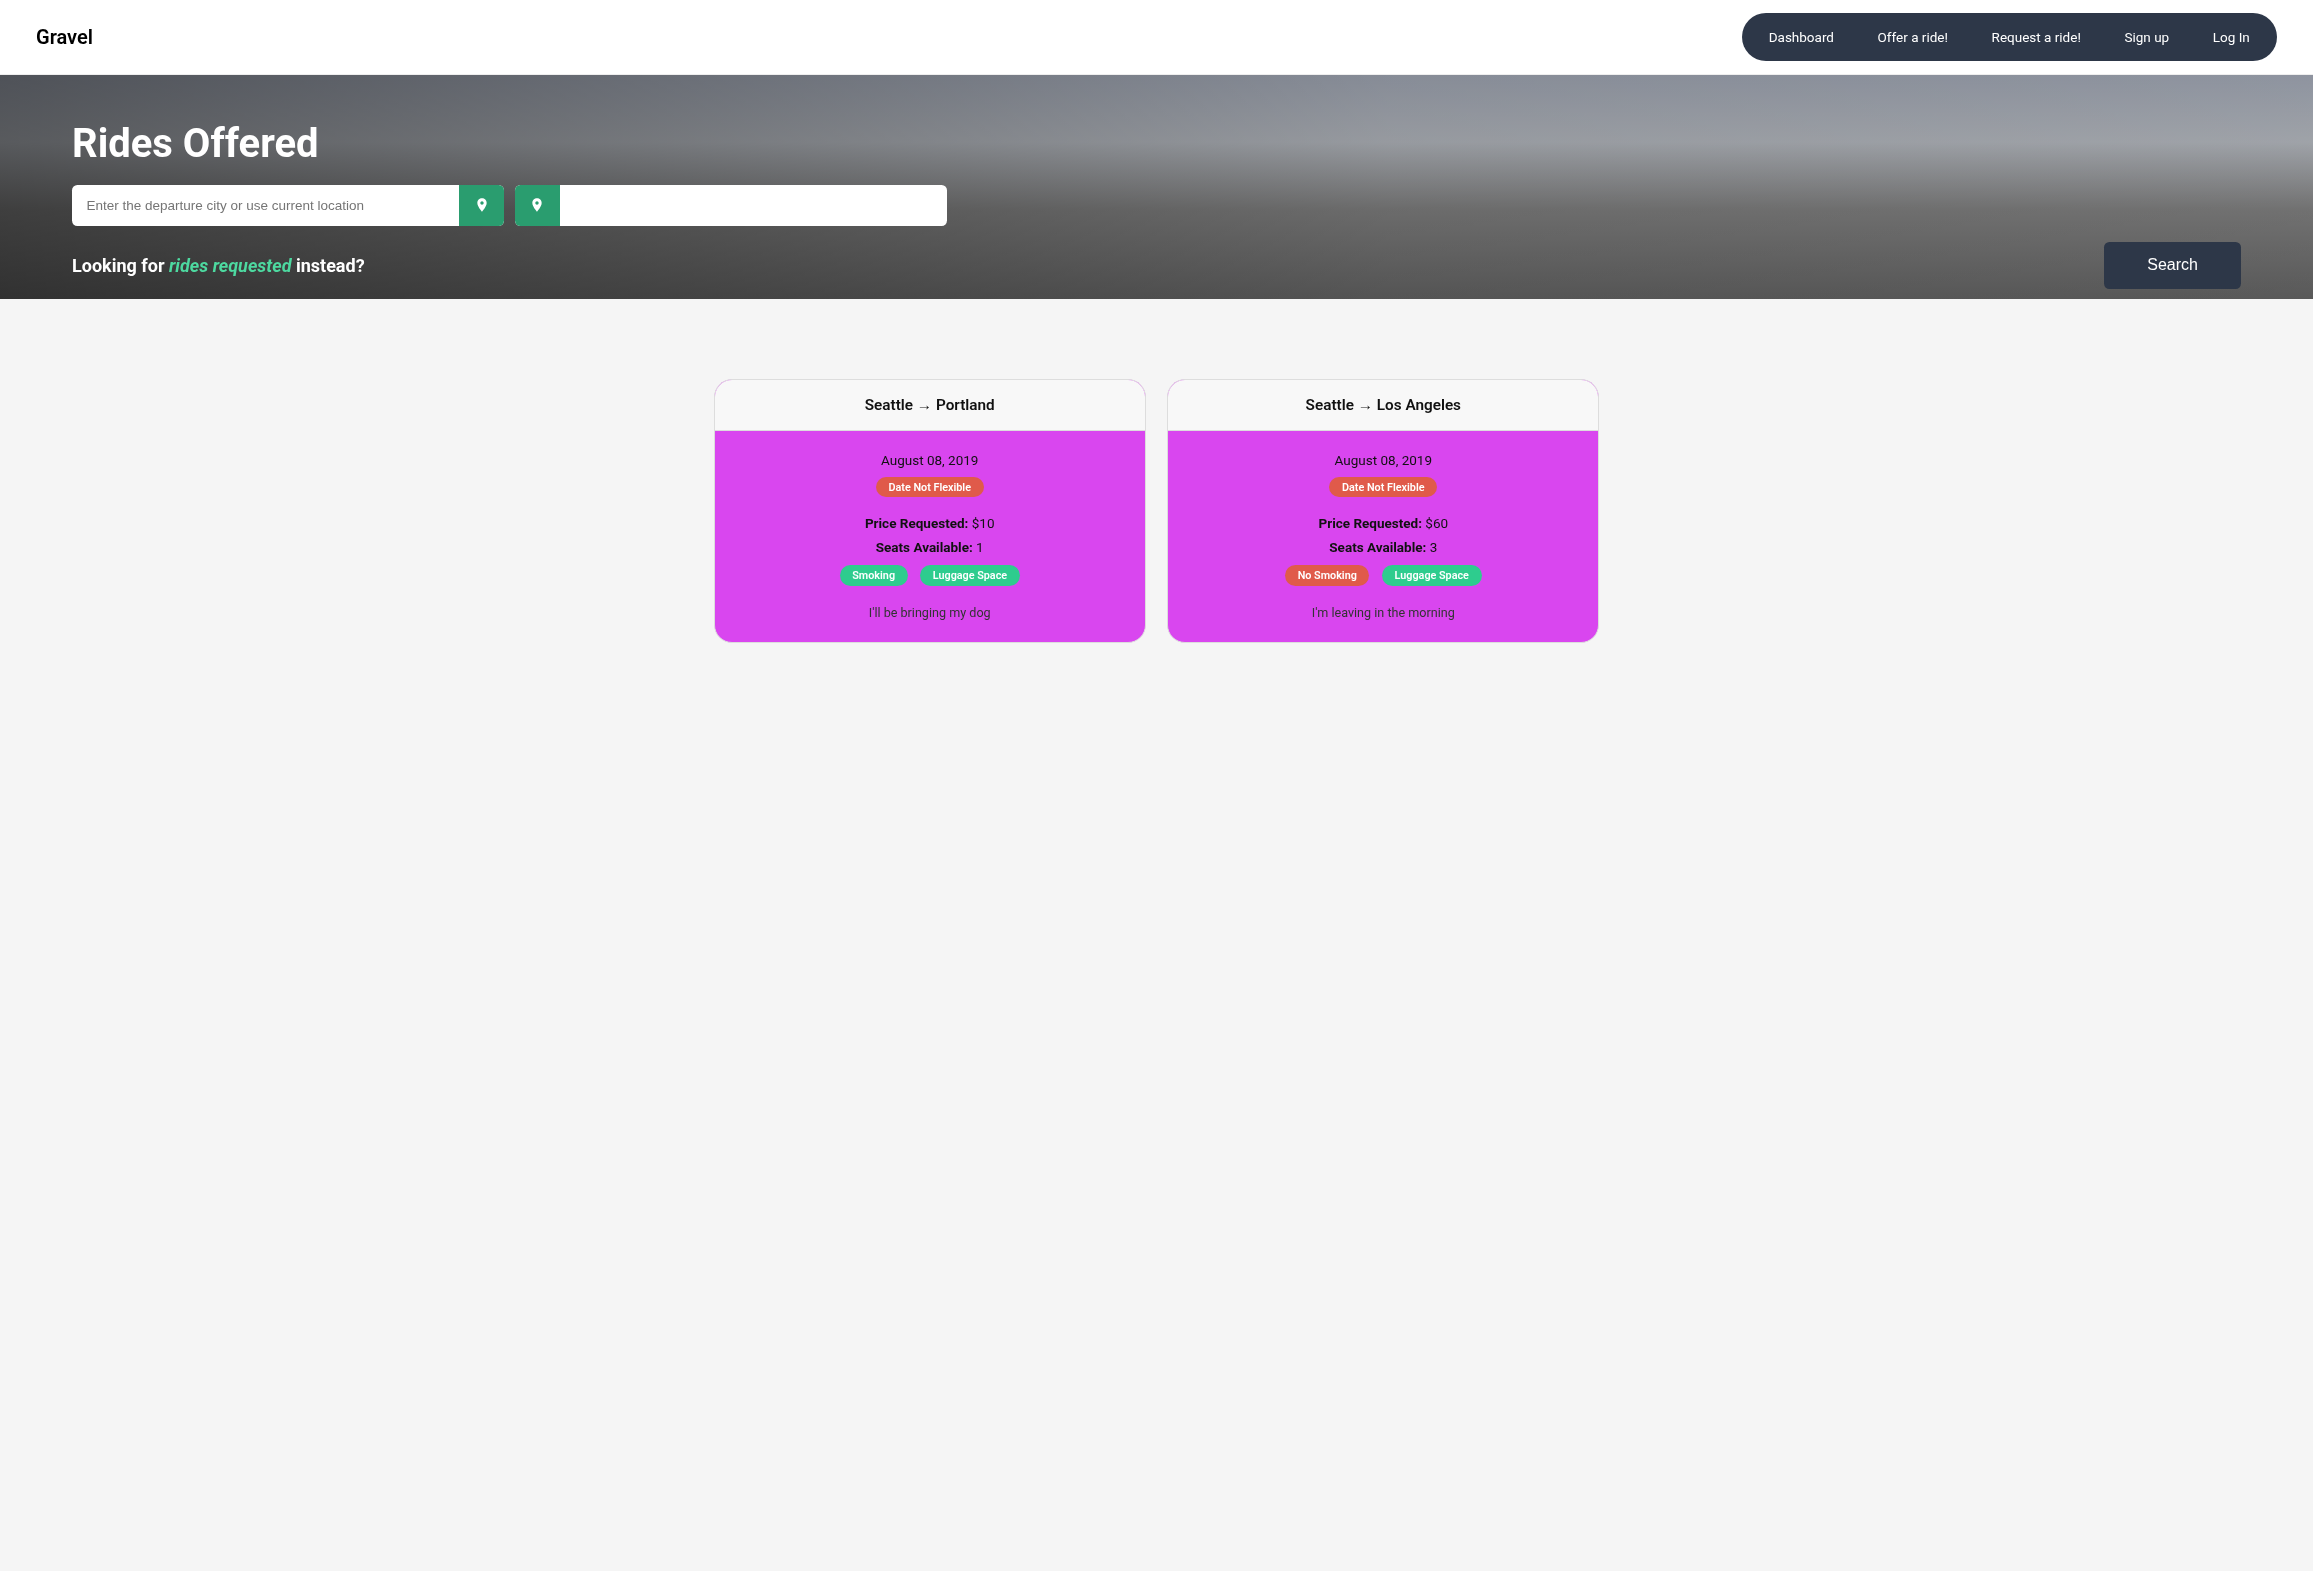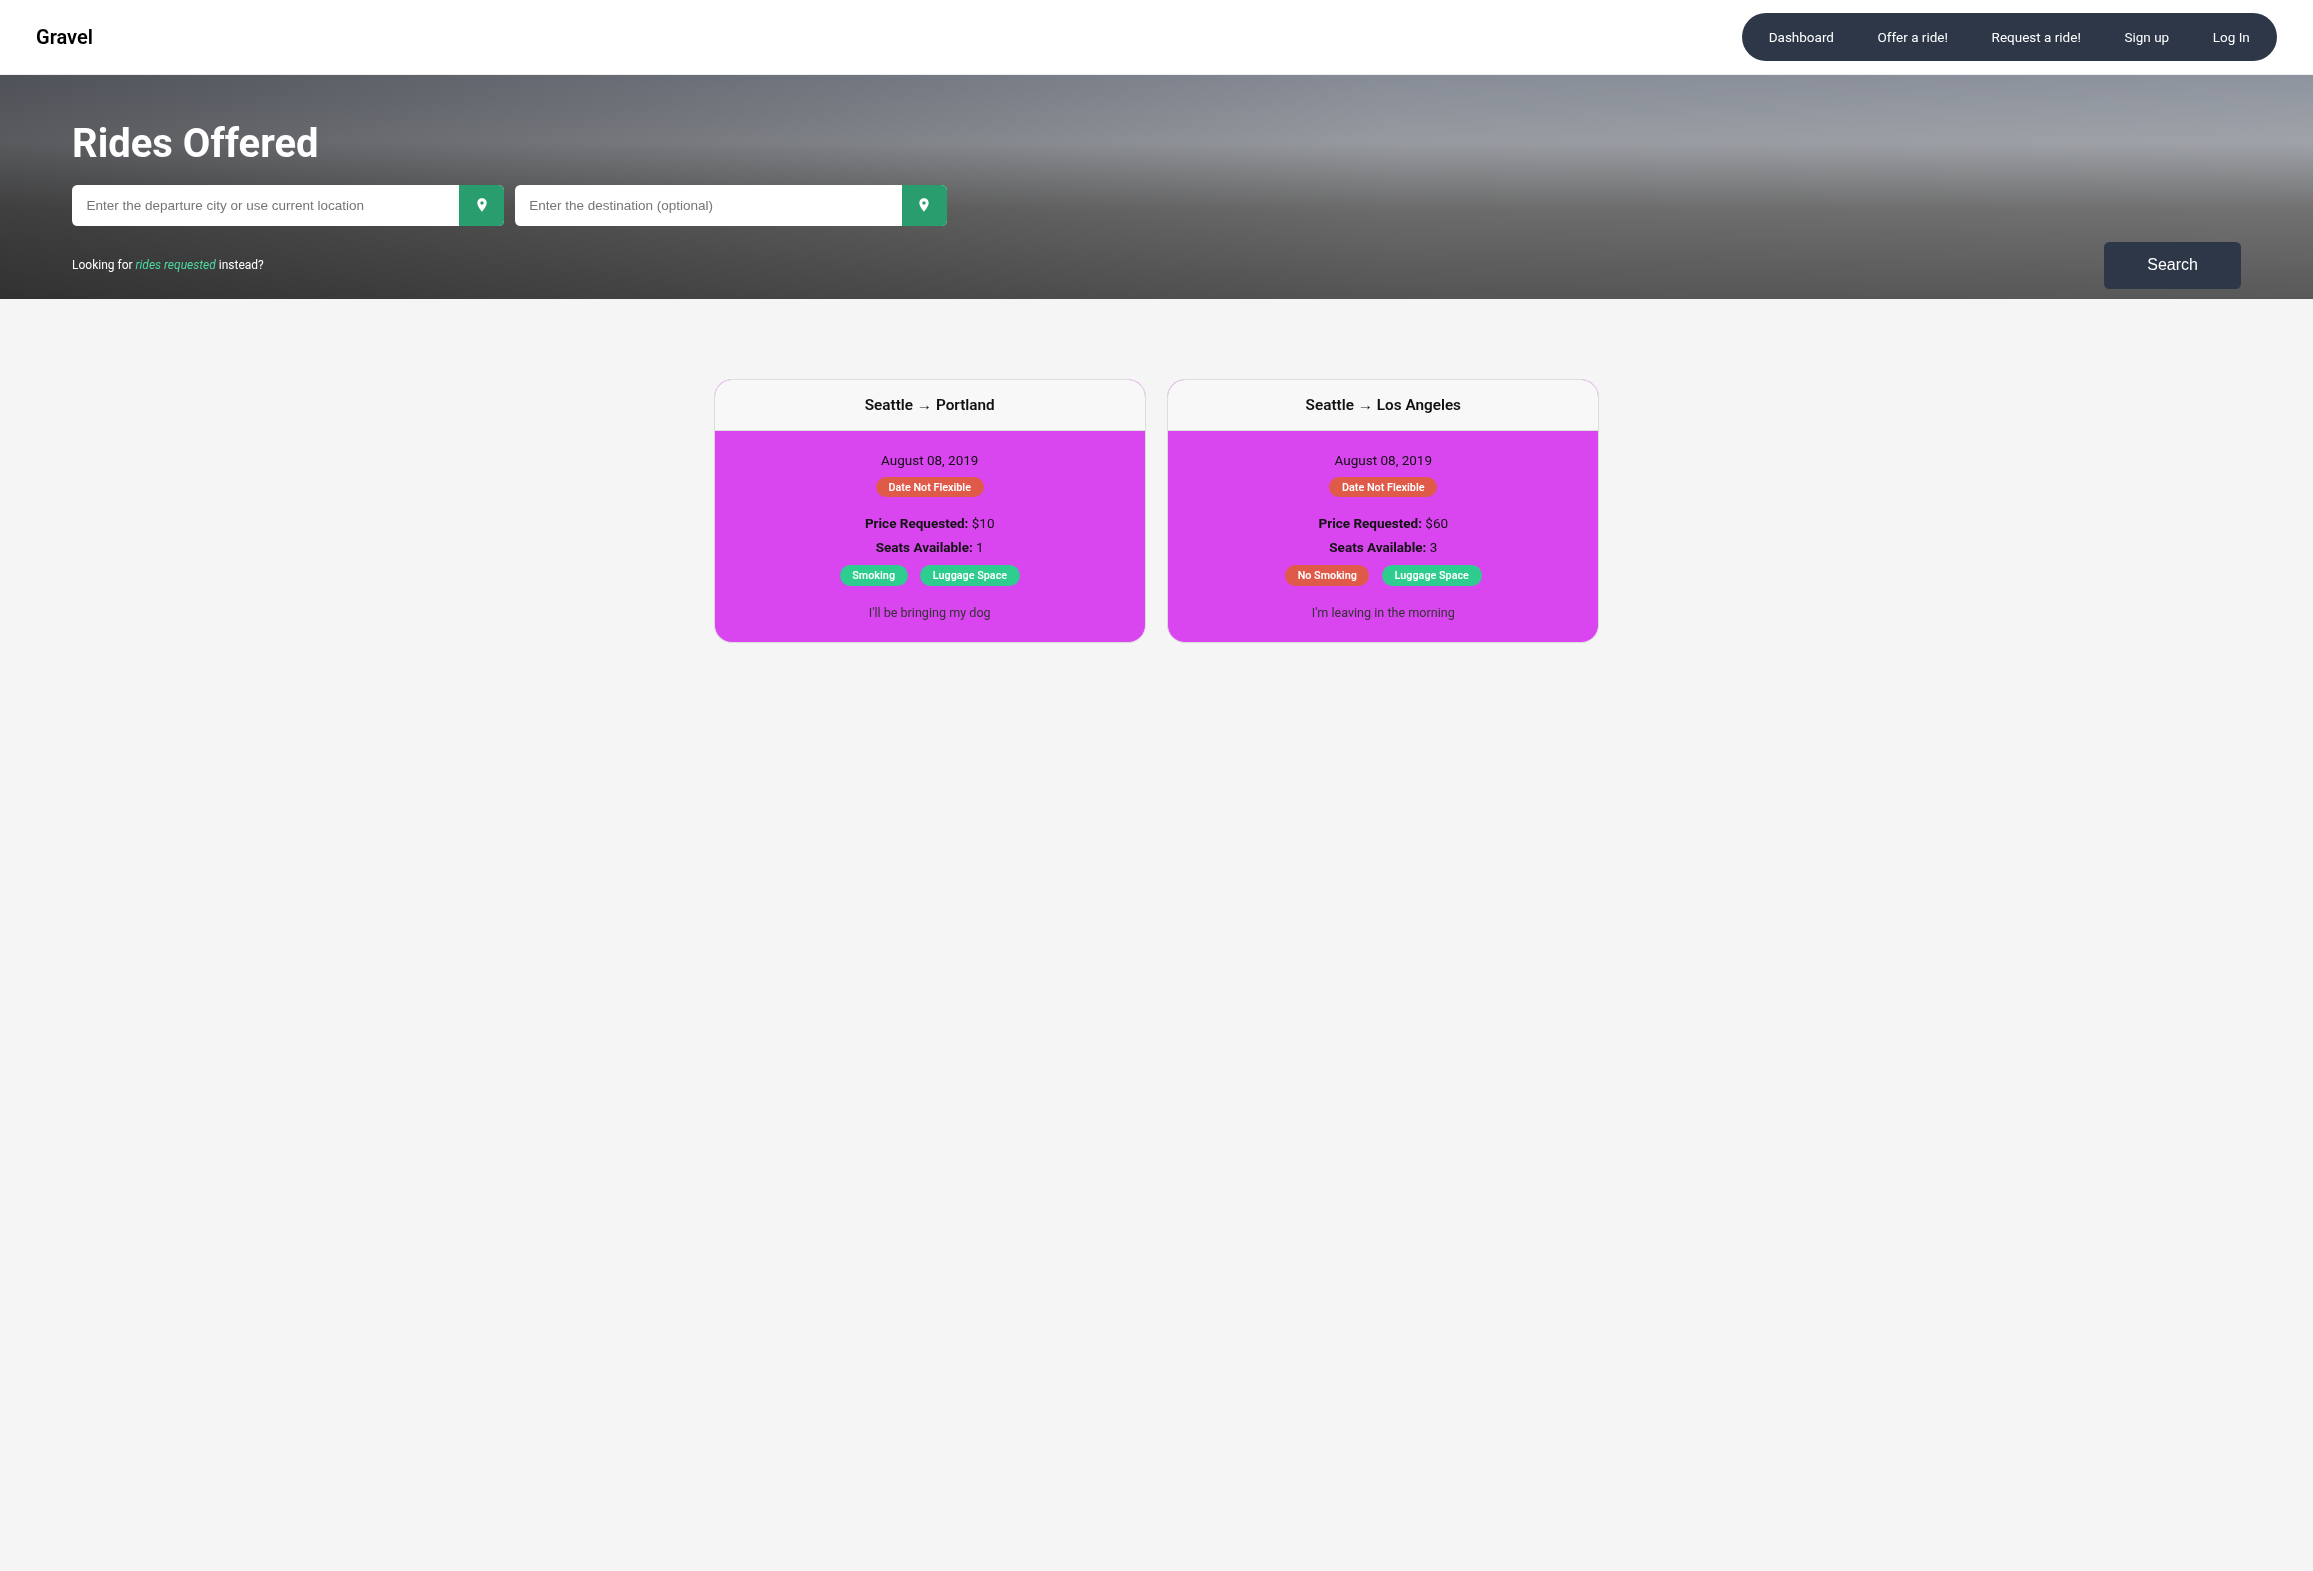--- a/index.html
+++ b/index.html
@@ -106,21 +106,22 @@
     }
     .location-btn svg { width: 16px; height: 16px; fill: #fff; }
 
     .hero-bottom-row {
       display: flex;
       align-items: center;
       justify-content: space-between;
     }
     .rides-requested-text {
       color: #fff;
-      font-size: 12px;
+      font-size: 18px;
+      font-weight: bold;
     }
     .rides-requested-link {
       color: #4dd9a0;
       cursor: pointer;
       font-style: italic;
     }
     .search-btn {
       background: #2d3748;
       color: #fff;
       border: none;
@@ -219,21 +220,20 @@
     <div class="hero-search-row">
       <div class="search-input-wrap">
         <input class="search-input" type="text" placeholder="Enter the departure city or use current location" style="">
         <button class="location-btn">
           <svg viewBox="0 0 24 24">
             <path d="M12 2C8.13 2 5 5.13 5 9c0 5.25 7 13 7 13s7-7.75 7-13c0-3.87-3.13-7-7-7zm0 9.5c-1.38 0-2.5-1.12-2.5-2.5S10.62 6.5 12 6.5 14.5 7.62 14.5 9 13.38 11.5 12 11.5z"></path>
           </svg>
         </button>
       </div>
       <div class="search-input-wrap">
-        <input class="search-input" type="text" placeholder="Enter the destination (optional)" style="">
         <button class="location-btn">
           <svg viewBox="0 0 24 24">
             <path d="M12 2C8.13 2 5 5.13 5 9c0 5.25 7 13 7 13s7-7.75 7-13c0-3.87-3.13-7-7-7zm0 9.5c-1.38 0-2.5-1.12-2.5-2.5S10.62 6.5 12 6.5 14.5 7.62 14.5 9 13.38 11.5 12 11.5z"></path>
           </svg>
         </button>
       </div>
     </div>
     <div class="hero-bottom-row">
       <p class="rides-requested-text">
         <span>Looking for </span><span class="rides-requested-link">rides requested</span><span> instead?</span>

